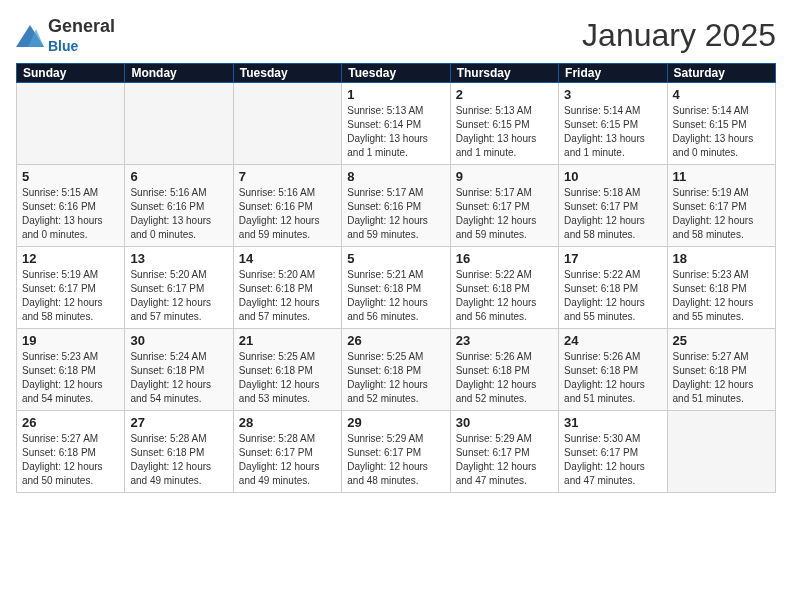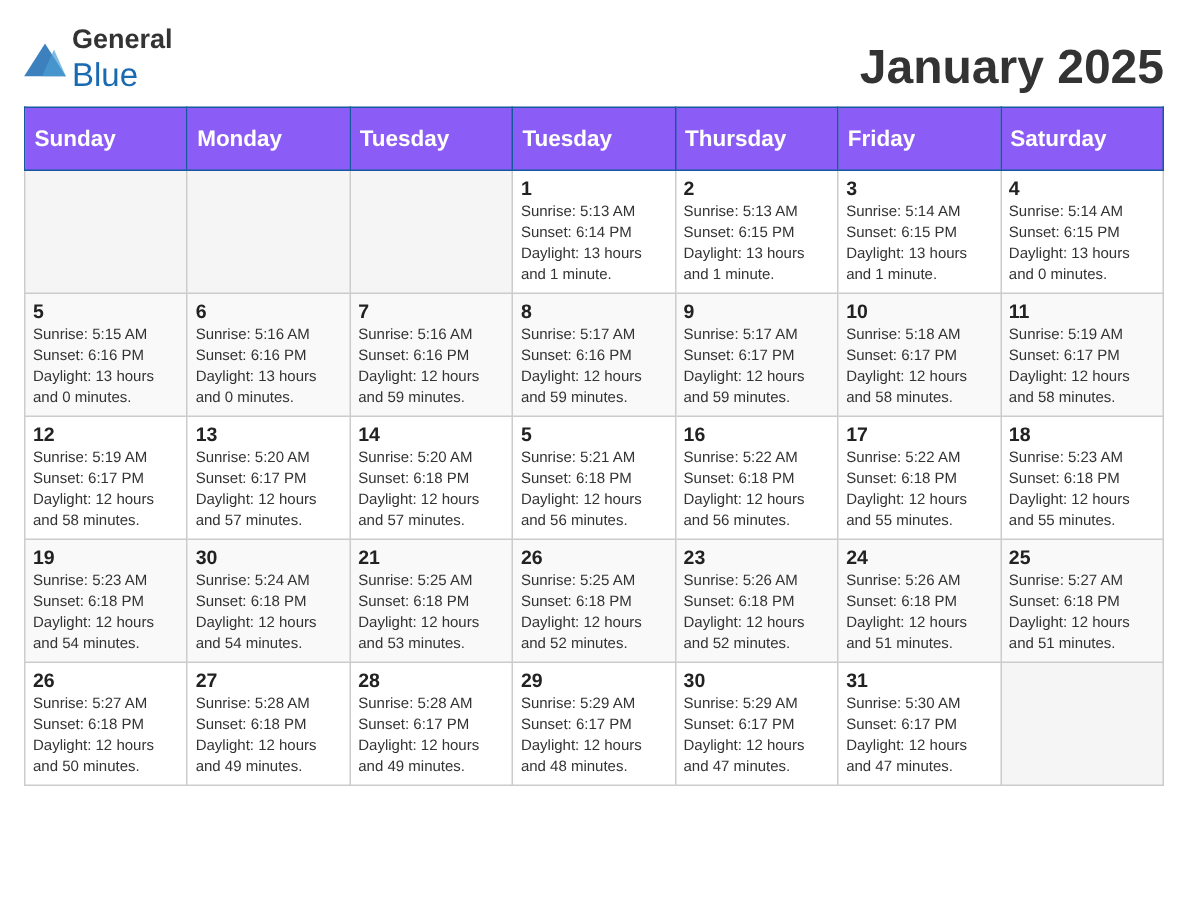--- a/index.html
+++ b/index.html
@@ -6,55 +6,55 @@
     body {
       font-family: Arial, sans-serif;
       background: #fff;
       width: 792px;
       min-height: 612px;
       padding: 16px;
     }
     .header {
       display: flex;
       justify-content: space-between;
-      align-items: flex-end;
+      align-items: center;
       margin-bottom: 8px;
     }
     .logo {
       display: flex;
       align-items: center;
       gap: 4px;
     }
     .logo-icon {
       width: 28px;
       height: 22px;
     }
     .title-block {
       text-align: right;
     }
     .calendar-title {
       font-size: 32px;
-      font-weight: bold;
+      font-weight: normal;
       color: #333;
     }
     .calendar-subtitle {
       font-size: 14px;
       color: #555;
     }
     .calendar {
       width: 100%;
       border-collapse: collapse;
       border: 1px solid #ccc;
     }
     .calendar th {
-      background-color: #8b5cf6;
+      background-color: #0f172a;
       color: #fff;
       text-align: left;
-      padding: 12px 6px;
-      font-size: 15px;
+      padding: 2px 6px;
+      font-size: 12px;
       border: 1px solid #1558a0;
     }
     .calendar td {
       vertical-align: top;
       padding: 4px 5px;
       border: 1px solid #ccc;
       font-size: 10.5px;
       color: #333;
       width: 108px;
       min-height: 90px;
@@ -85,21 +85,21 @@
 <body>
 
 <div class="header">
   <div class="logo">
     <svg class="logo-icon" viewBox="0 0 28 22" xmlns="http://www.w3.org/2000/svg">
       <polygon points="14,0 28,22 0,22" fill="#1a6ab1" opacity="0.85"></polygon>
       <polygon points="20,4 28,22 12,22" fill="#4a9fd4" opacity="0.7"></polygon>
     </svg>
     <div>
       <span style="font-size:18px;font-weight:bold;color:#333;">General</span><br>
-      <span style="font-size:22px;font-weight:normal;color:#1a6ab1;margin-top:48px;">Blue</span>
+      <span style="font-size:14px;font-weight:bold;color:#1a6ab1;margin-top:48px;">Blue</span>
     </div>
   </div>
   <div class="title-block">
     <div class="calendar-title">January 2025</div>
   </div>
 </div>
 
 <table class="calendar">
   <thead>
     <tr>

